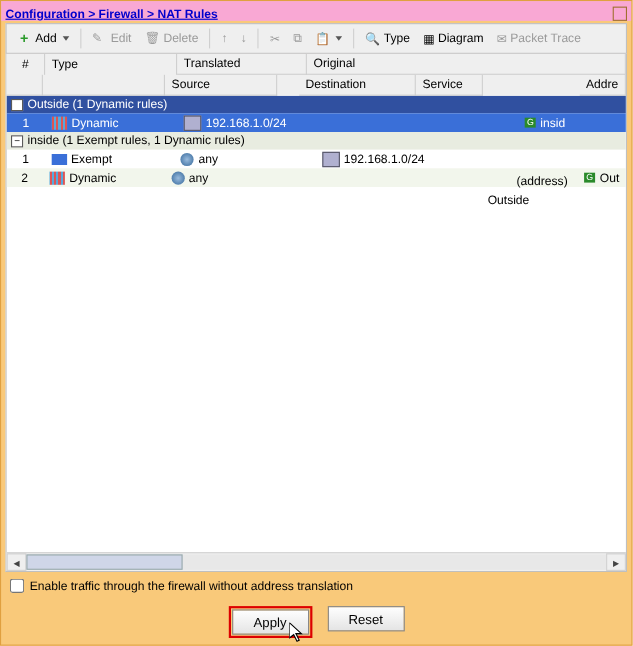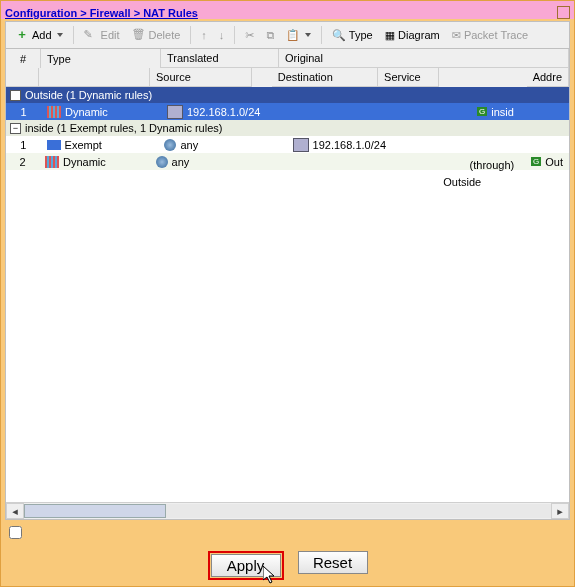--- a/index.html
+++ b/index.html
@@ -33,21 +33,21 @@
 .c-svc{width:65px;}
 .c-int{width:95px;margin-top:40px;}
 .c-addr{flex:1;}
 .scr{height:16px;background:#efefef;border-top:1px solid #cfcfcf;display:flex;align-items:center;}
 .sarrow{width:16px;height:14px;border:1px solid #cfcfcf;display:flex;align-items:center;justify-content:center;color:#444;}
 .strack{flex:1;height:14px;background:#e8e8e8;position:relative;}
 .sthumb{position:absolute;left:0;top:0;height:12px;width:140px;background:#cfd6e8;border:1px solid #9aa;}
 .chkrow{margin:6px 8px;display:flex;align-items:center;gap:5px;font-size:11px;}
 .chkrow input{margin:0;}
 .btns{display:flex;justify-content:center;gap:14px;margin-top:12px;}
-.btn{min-width:68px;height:21px;border:1px solid #888;background:linear-gradient(#fefefe,#e4e4e4);font-size:15px;cursor:pointer;display:flex;align-items:center;justify-content:center;}
+.btn{min-width:68px;height:21px;border:1px solid #888;background:linear-gradient(#fefefe,#e4e4e4);font-size:12px;cursor:pointer;display:flex;align-items:center;justify-content:center;}
 .applybox{border:2px solid #d00;padding:1px;}
 .cursor{position:absolute;left:262px;top:565px;pointer-events:none;}
 .ici{display:inline-block;width:14px;height:12px;}
 .net{background:#b0b0d0;border:1px solid #556;}
 .anyi{width:12px;height:12px;border-radius:50%;background:radial-gradient(#9bd,#369);}
 .exi{width:14px;height:10px;background:#3a6fd8;}
 .dyni{width:14px;height:12px;background:repeating-linear-gradient(90deg,#d55,#d55 2px,#5ad 2px,#5ad 4px);}
 .badge{background:#2a8a2a;color:#fff;font-size:8px;padding:0 2px;}
 </style>
 </head>
@@ -158,21 +158,21 @@
         </div>
       <div class="cell c-src">
           <span class="anyi"></span>
           <span>any</span>
         </div>
       <div class="cell c-dst">
           <span class="ici net"></span>
           <span>192.168.1.0/24</span>
         </div>
       <div class="cell c-svc"></div>
-      <div class="cell c-int">(through)</div>
+      <div class="cell c-int">(address)</div>
       <div class="cell c-addr"></div>
     </div>
     <div class="row alt">
       <div class="cell c-num">2</div>
       <div class="cell c-type">
           <span class="ici dyni"></span>
           <span>Dynamic</span>
         </div>
       <div class="cell c-src">
           <span class="anyi"></span>
@@ -191,20 +191,21 @@
     <div class="sarrow">◂</div>
     <div class="strack">
         <div class="sthumb"></div>
       </div>
     <div class="sarrow">▸</div>
   </div>
 </div>
 
 <div class="chkrow">
   <input type="checkbox" style="">
+  <span>Enable traffic through the firewall without address translation</span>
 </div>
 
 <div class="btns">
   <div class="applybox">
     <div class="btn">Apply</div>
   </div>
   <div class="btn">Reset</div>
 </div>
 
 <svg class="cursor" width="16" height="20">

